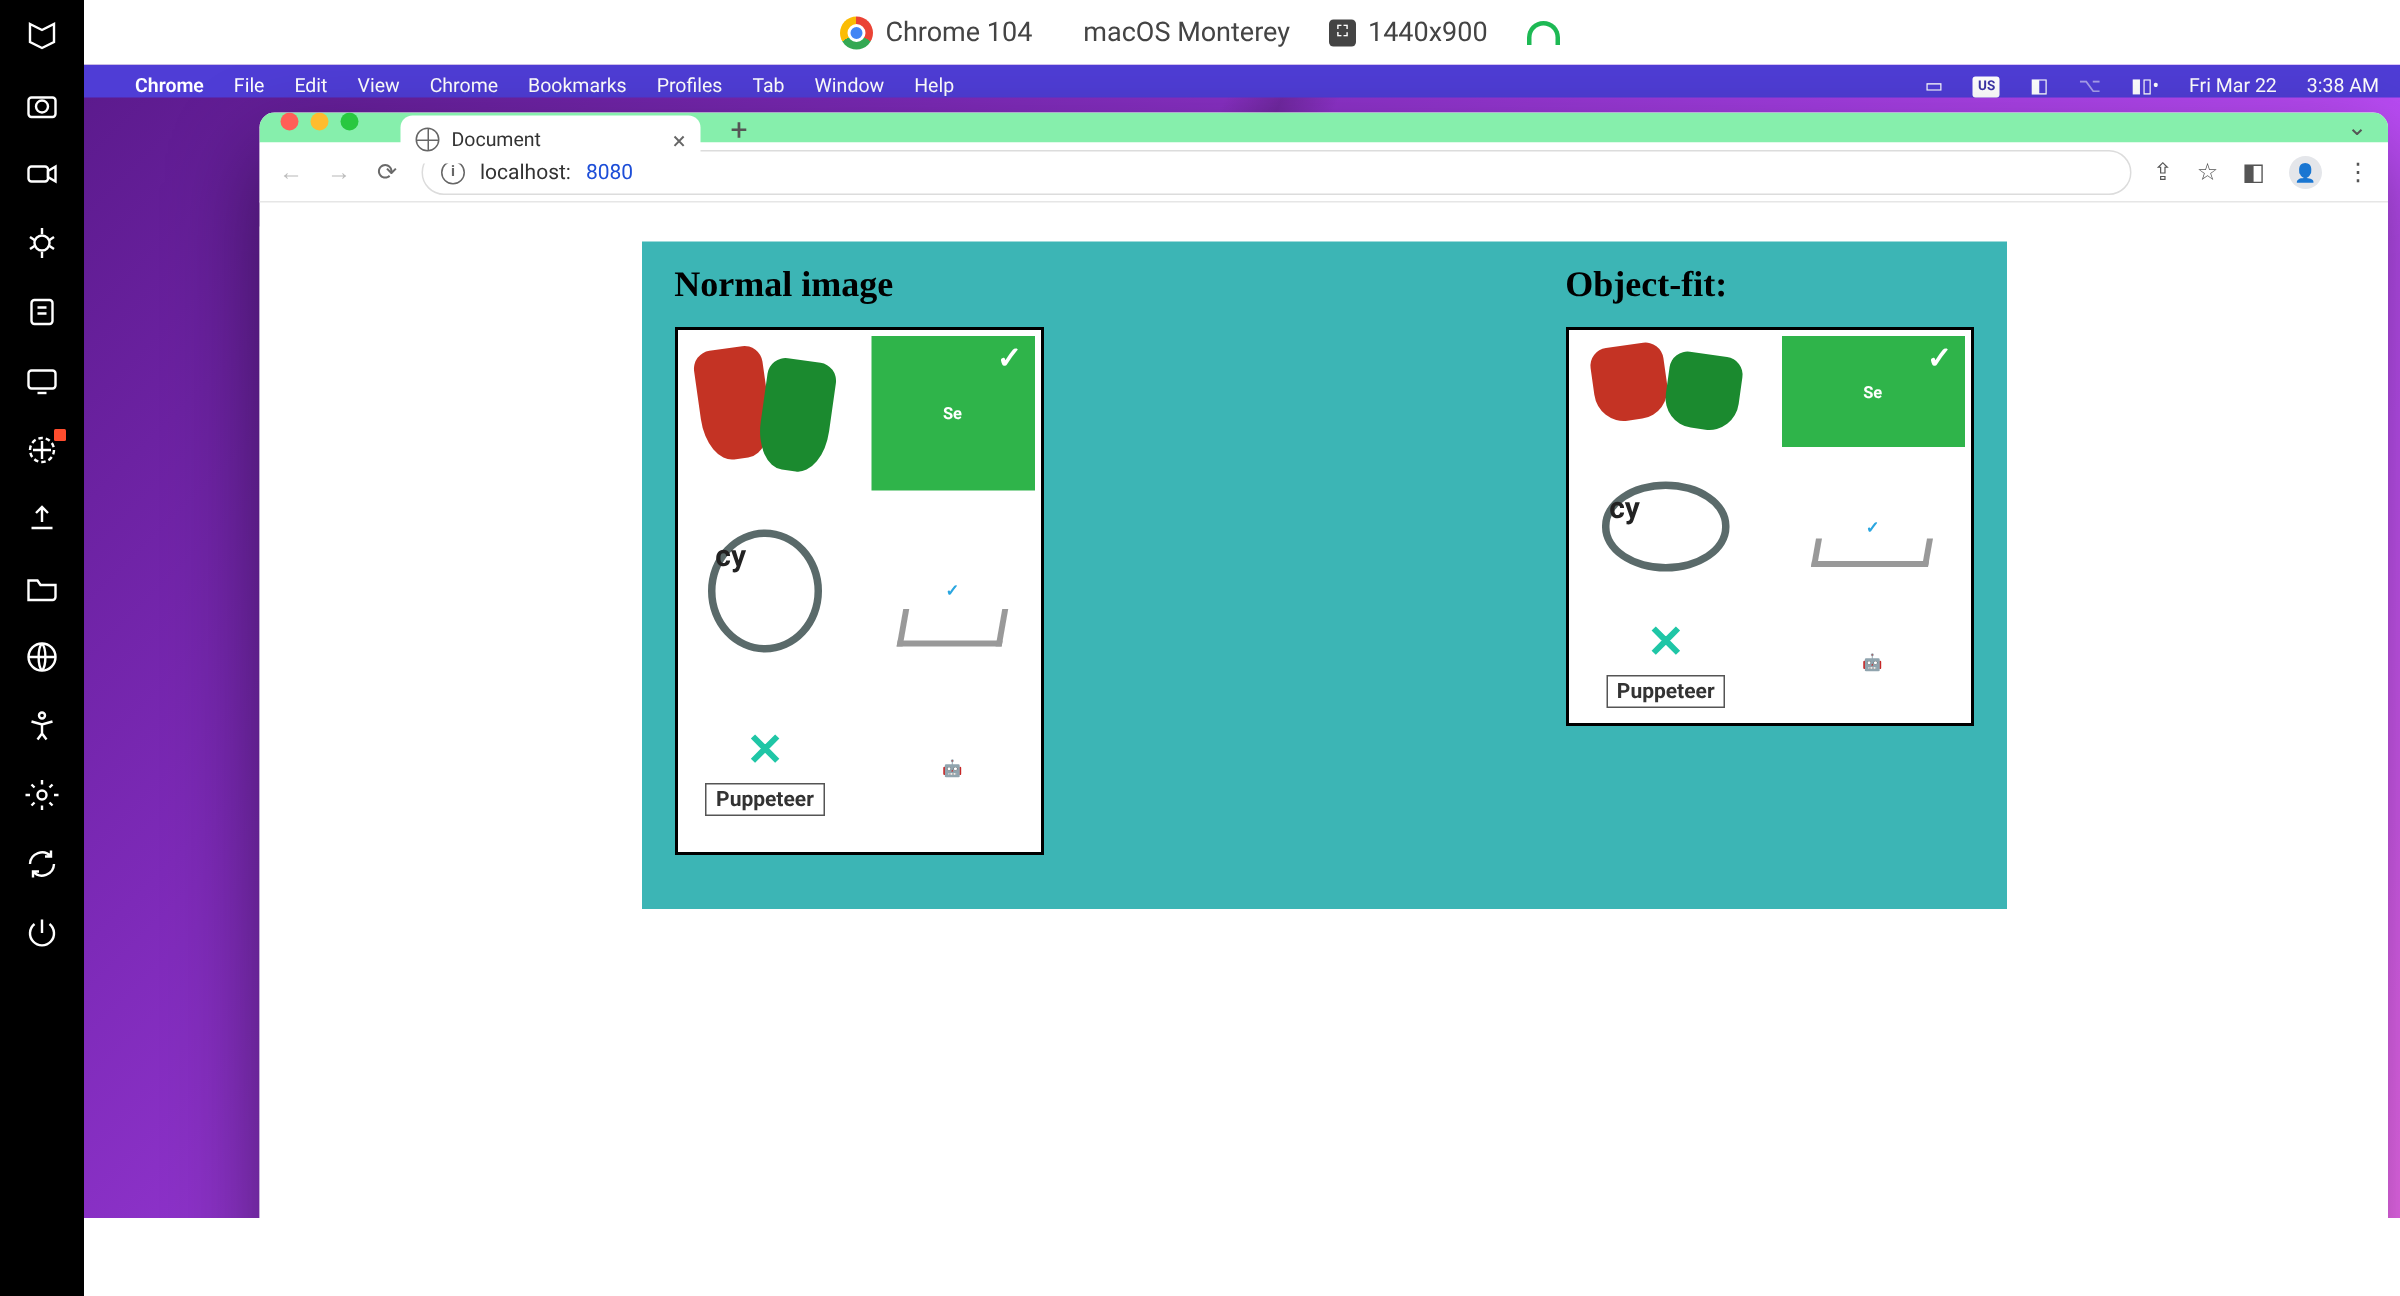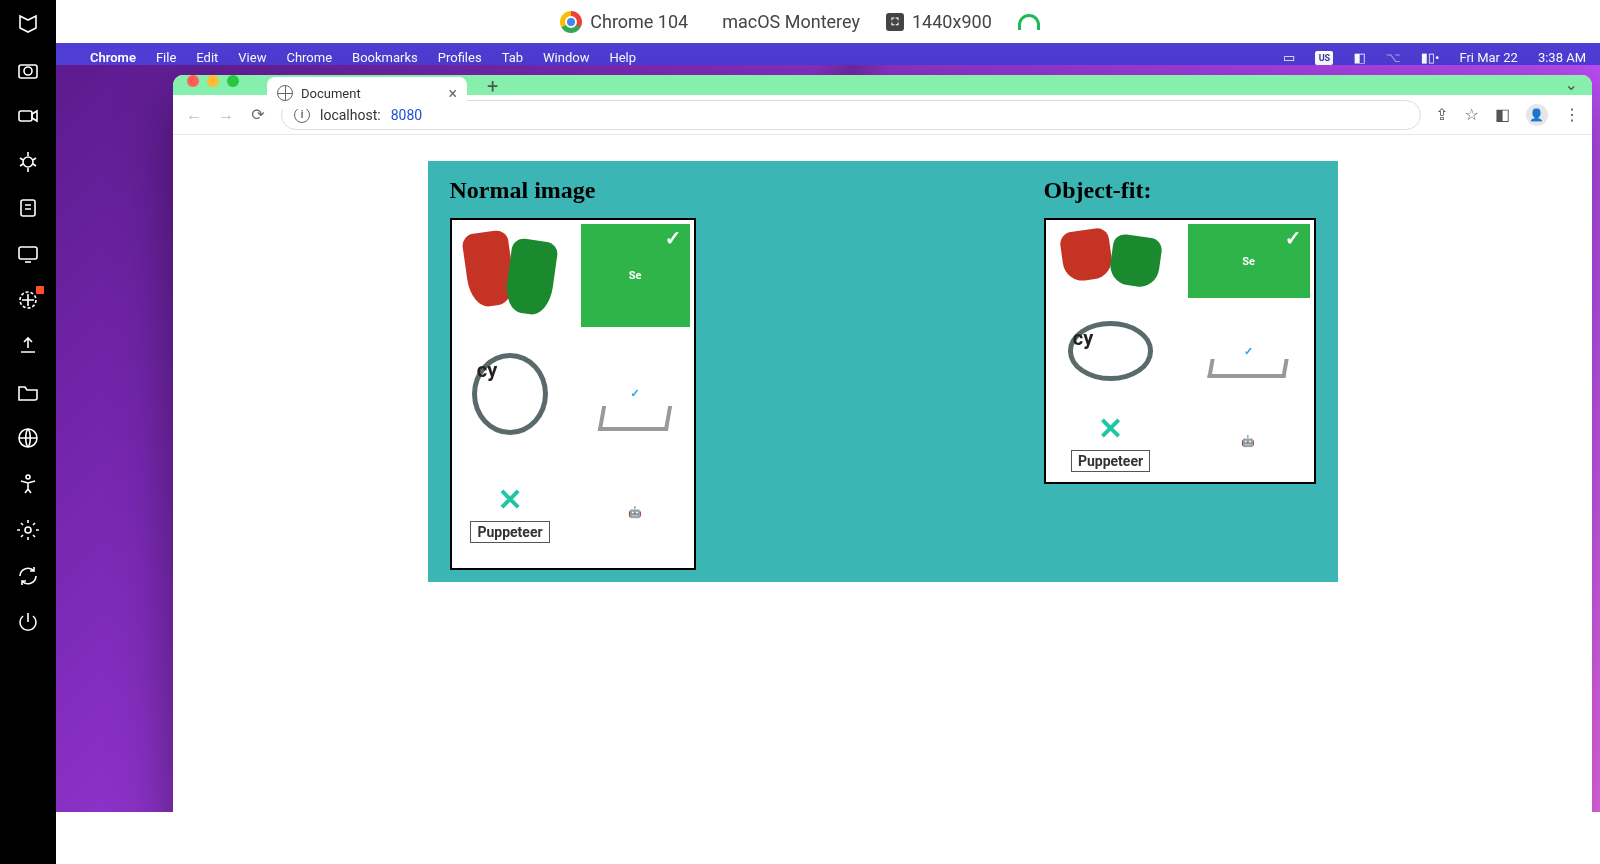--- a/index.html
+++ b/index.html
@@ -53,21 +53,21 @@
 .omnibox{flex:1;height:30px;border:1px solid #dcdcdc;border-radius:20px;display:flex;align-items:center;padding:0 12px;gap:10px;font-size:14px;color:#333}
 .omnibox .info{width:16px;height:16px;border:1.5px solid #666;border-radius:50%;display:flex;align-items:center;justify-content:center;font-size:10px;color:#666;font-weight:bold}
 .omnibox .port{color:#1d4ed8}
 .addricons{display:flex;align-items:center;gap:16px;color:#555}
 .avatar{width:22px;height:22px;border-radius:50%;background:#e4e6ea;display:flex;align-items:center;justify-content:center;font-size:12px}
 
 .page{position:absolute;top:76px;left:0;right:0;bottom:0;background:#fff;overflow:auto;text-align:center}
 .brand{margin:18px auto 10px;display:inline-flex;align-items:center;gap:10px;font-size:26px;font-weight:800;letter-spacing:1px;color:#111}
 .brand .logo{width:28px;height:28px}
 
-.demo{width:910px;margin:10px auto 30px;background:#3cb5b5;padding:16px 22px 12px;display:flex;gap:32px;justify-content:space-between;align-items:flex-start;text-align:left}
+.demo{width:910px;margin:10px auto 30px;background:#3cb5b5;padding:16px 22px 36px;display:flex;gap:32px;justify-content:space-between;align-items:flex-start;text-align:left}
 .col h2{font-family:Georgia,serif;font-size:24px;margin:0 0 14px;font-weight:700}
 .imgbox{background:#fff;border:2px solid #000}
 .imgbox.big{width:246px;height:352px}
 .imgbox.small{width:272px;height:266px}
 .empty{width:272px;height:272px;background:#c4d3e4}
 
 
 .logos{display:grid;grid-template-columns:1fr 1fr;grid-template-rows:repeat(3,1fr);width:100%;height:100%;padding:4px;gap:16px}
 .logos>div{display:flex;align-items:center;justify-content:center;font-size:11px;font-weight:bold}
 .masks{position:relative}

